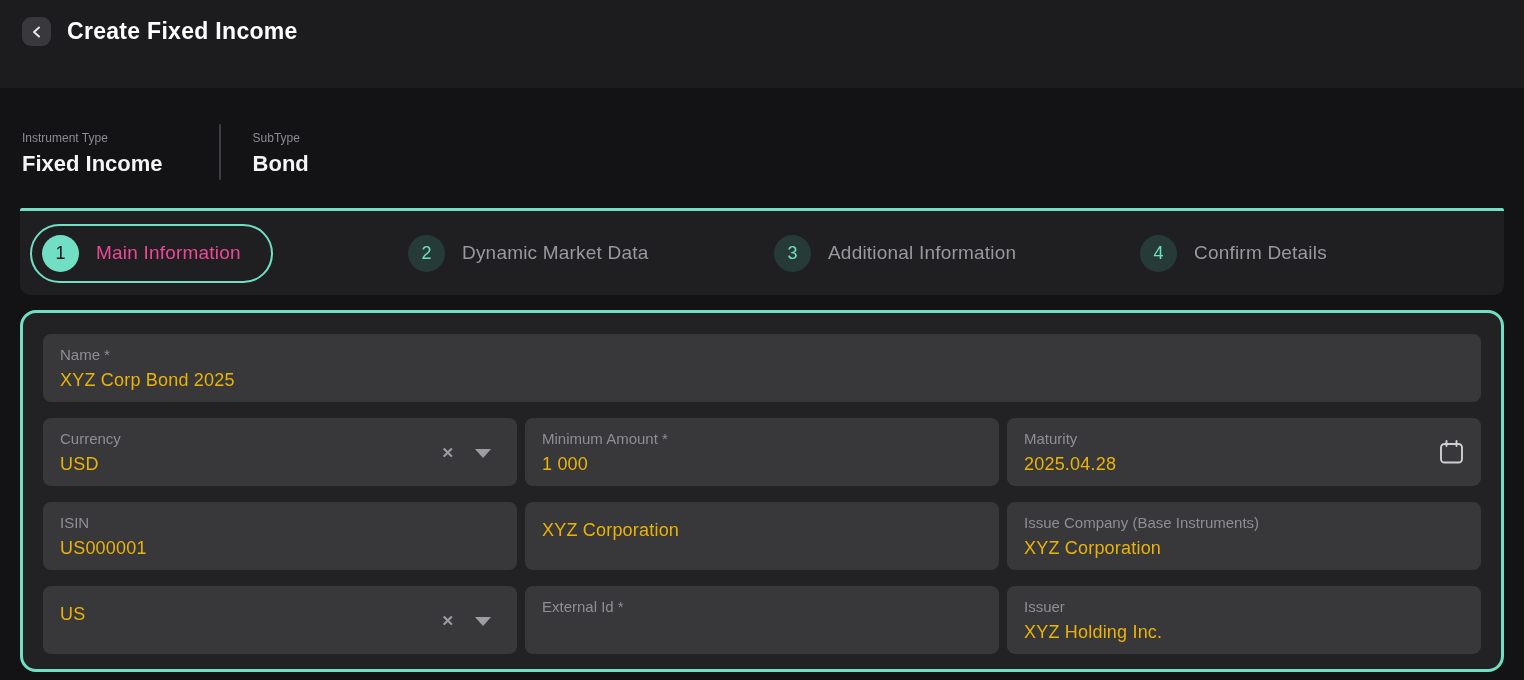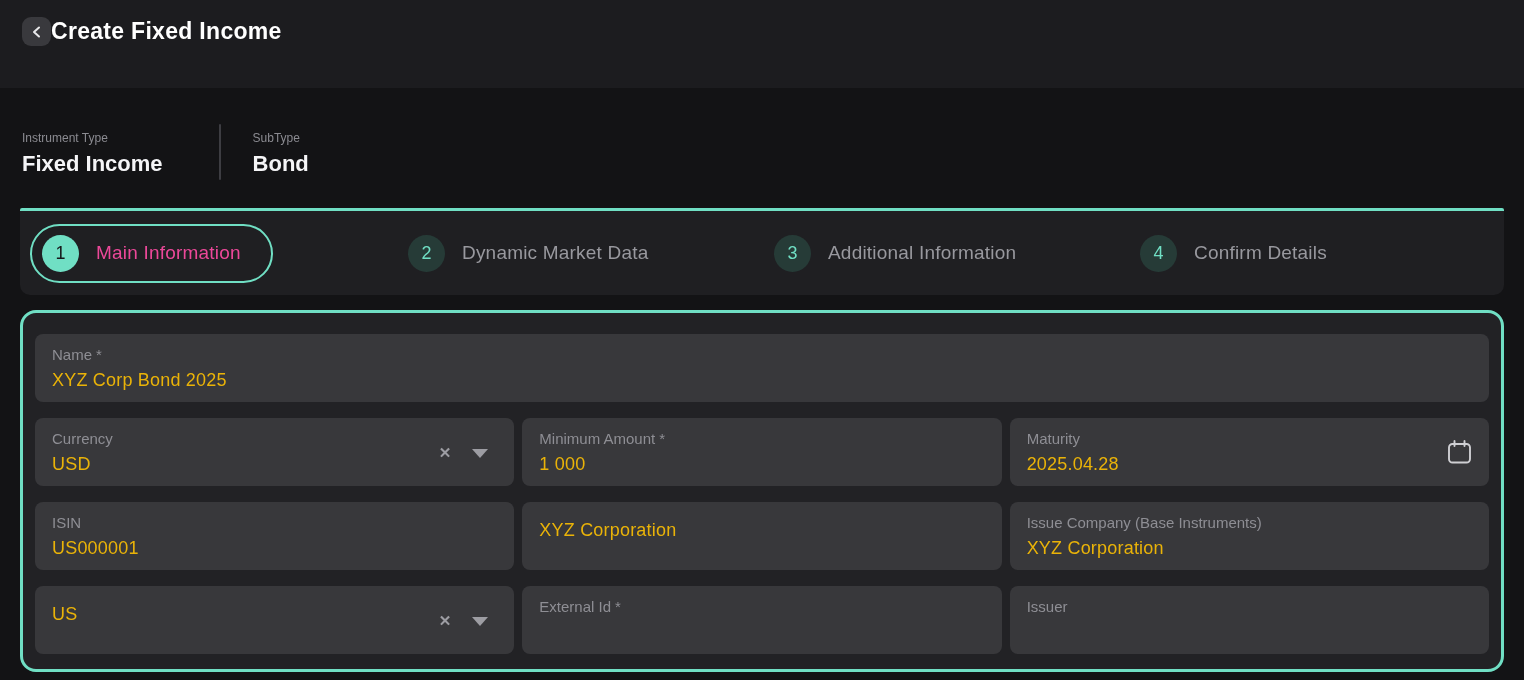--- a/index.html
+++ b/index.html
@@ -7,21 +7,21 @@
   body {
     background:#131315;
     font-family:"Liberation Sans", sans-serif;
     color:#fafafa;
     -webkit-font-smoothing:antialiased;
   }
 
   
   .topbar {
     height:88px; background:#1c1c1f;
-    padding:17px 22px 0; display:flex; align-items:flex-start; gap:0;
+    padding:17px 22px 0; display:flex; align-items:flex-start; gap:16px;
   }
   .back-btn {
     width:29px; height:29px; border:none; border-radius:9px;
     background:#39393d; color:#e8e8ea; cursor:pointer;
     display:flex; align-items:center; justify-content:center; flex:0 0 auto;
   }
   .page-title { font-size:23px; font-weight:700; letter-spacing:.3px; line-height:29px; color:#ffffff; }
 
   
   .meta { margin:36px 22px 0; display:flex; align-items:center; }
@@ -50,21 +50,21 @@
   }
   .step.active .step-circle { background:#70dfc4; color:#17171a; }
   .step-label { font-size:19px; color:#98989e; letter-spacing:.2px; }
   .step.active .step-label { color:#ec4899; }
 
   
   .panel {
     margin:15px 20px 0;
     border:3px solid #70dfc4; border-radius:16px;
     background:#222225;
-    padding:21px 12px 15px;
+    padding:21px 20px 15px;
   }
   .row { display:grid; grid-template-columns:1fr 1fr 1fr; gap:8px; margin-top:16px; }
   .field {
     background:#38383b; border-radius:8px; height:68px;
     padding:12px 17px; position:relative; cursor:text;
   }
   .field.full { margin-top:0; }
   .f-label { font-size:15px; color:#8e8e94; line-height:18px; display:flex; }
   .req { margin-left:4px; }
   .f-value { font-size:18px; color:#eab308; margin-top:5px; letter-spacing:.2px; line-height:22px; }
@@ -205,17 +205,18 @@
       <div class="field">
         <div class="f-label">
           <span>External Id</span>
           <span class="req">*</span>
         </div>
       </div>
       <div class="field">
         <div class="f-label">
           <span>Issuer</span>
         </div>
+        <div class="f-value">XYZ Holding Inc.</div>
       </div>
     </div>
 
   </section>
 </div>
 
 </body></html>

